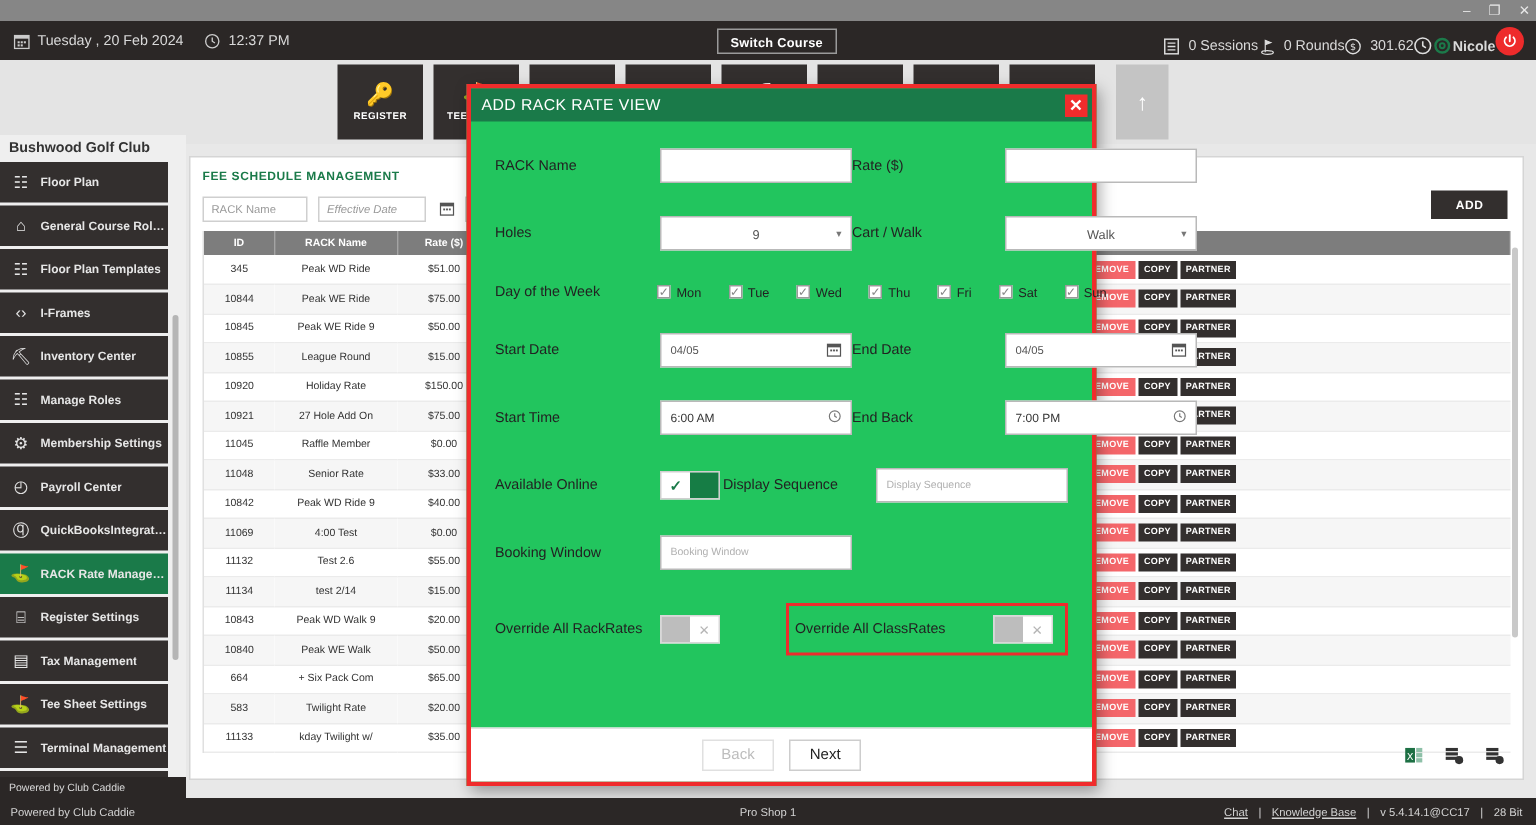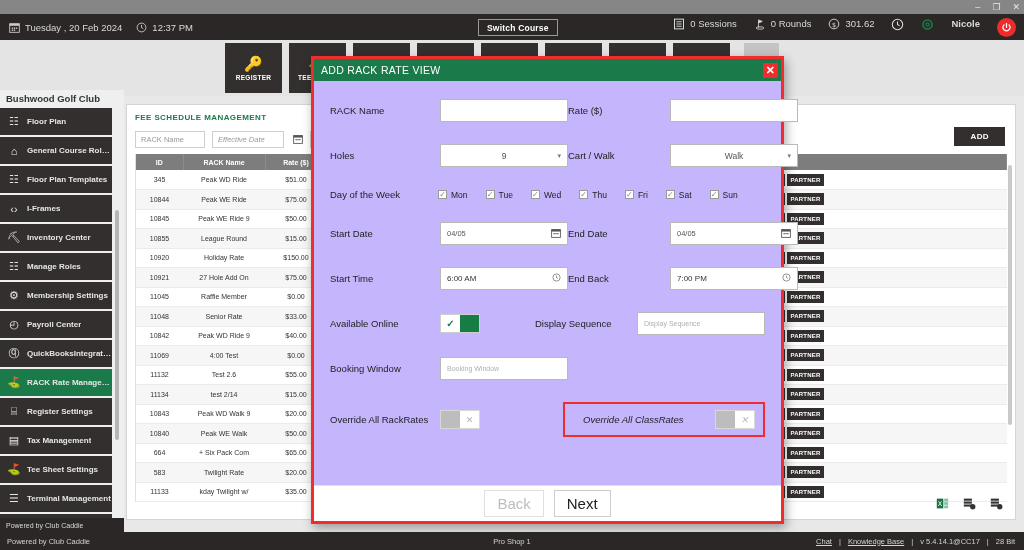--- a/index.html
+++ b/index.html
@@ -24,21 +24,21 @@
   .win-btns span { cursor: default; }
 
   
   .topbar {
     position: absolute; top: 14px; left: 0; width: 1024px; height: 26px;
     background: #2b2726; color: #d9d9d9;
     display: flex; align-items: center; font-size: 9.5px;
   }
   .tb-group { display: flex; align-items: center; gap: 5px; }
   .tb-left { display: flex; align-items: center; gap: 14px; margin-left: 9px; }
-  .tb-right { display: flex; align-items: flex-start; gap: 17px; margin-left: auto; margin-right: 8px; }
+  .tb-right { display: flex; align-items: flex-end; margin-left: auto; margin-right: 8px; }
   .tb-icon { display: inline-flex; align-items: center; justify-content: center; }
   .switch-course {
     position: absolute; left: 478px; top: 5px;
     border: 1px solid #9a9a9a; background: #2b2726;
     color: #fff; font-size: 8.5px; font-weight: bold;
     padding: 2.5px 8px; letter-spacing: .2px; cursor: pointer;
   }
   .power-btn {
     width: 19px; height: 19px; border-radius: 50%;
     background: #ee2b2b; display: inline-flex;
@@ -144,22 +144,22 @@
   }
   .xl-icons {
     position: absolute; right: 12px; bottom: 6px;
     display: flex; gap: 14px; align-items: center; font-size: 12px;
   }
   .xl-green { color: #1d7044; }
   .xl-dark { color: #333; }
 
   
   .modal {
-    position: absolute; left: 311px; top: 56px; width: 473px; height: 468px;
-    background: #c4b5fd; border: 3px solid #f02c2c;
+    position: absolute; left: 311px; top: 56px; width: 420px; height: 468px;
+    background: #22c55e; border: 3px solid #f02c2c;
     box-shadow: 2px 4px 10px rgba(0,0,0,.35);
   }
   .modal-head {
     height: 22px; background: #1a7a49; color: #fff;
     display: flex; align-items: center; padding-left: 7px;
     font-size: 10.5px; letter-spacing: .3px;
   }
   .modal-close {
     margin-left: auto; margin-right: 3px; width: 15px; height: 15px;
     background: #f02c2c; color: #fff; display: flex;
@@ -201,29 +201,29 @@
   }
   .toggle-on .chk { flex: 1; text-align: center; color: #1a7a49; font-size: 10px; font-weight: bold; }
   .toggle-on .knob { width: 19px; height: 17px; background: #167d45; }
   .toggle-off {
     width: 40px; height: 19px; background: #fff; border: 1px solid #d8d8d8;
     display: flex; align-items: center; cursor: pointer;
   }
   .toggle-off .knob { width: 19px; height: 17px; background: #bdbdbd; }
   .toggle-off .xx { flex: 1; text-align: center; color: #b5b5b5; font-size: 9px; }
 
-  .hl-box { border: 2px solid #f02c2c; padding: 6px 8px 6px 18px; display: flex; align-items: center; font-style: italic; }
+  .hl-box { border: 2px solid #f02c2c; padding: 6px 8px 6px 4px; display: flex; align-items: center; }
 
   .modal-foot {
     position: absolute; left: 0; right: 0; bottom: 0; height: 36px;
     border-top: 1px solid #e2e2e2; display: flex; align-items: center;
     justify-content: center; gap: 10px; background: #fff;
   }
   .mbtn {
-    min-width: 48px; text-align: center; font-size: 15px;
+    min-width: 48px; text-align: center; font-size: 10px;
     border: 1px solid #cdcdcd; background: #fff; color: #222;
     padding: 4px 12px; cursor: pointer;
   }
   .mbtn.dis { color: #bdbdbd; border-color: #e0e0e0; }
 
   
   .footer {
     position: absolute; left: 0; bottom: 0; width: 1024px; height: 18px;
     background: #2b2726; color: #d3d3d3; font-size: 7.5px;
     display: flex; align-items: center;

